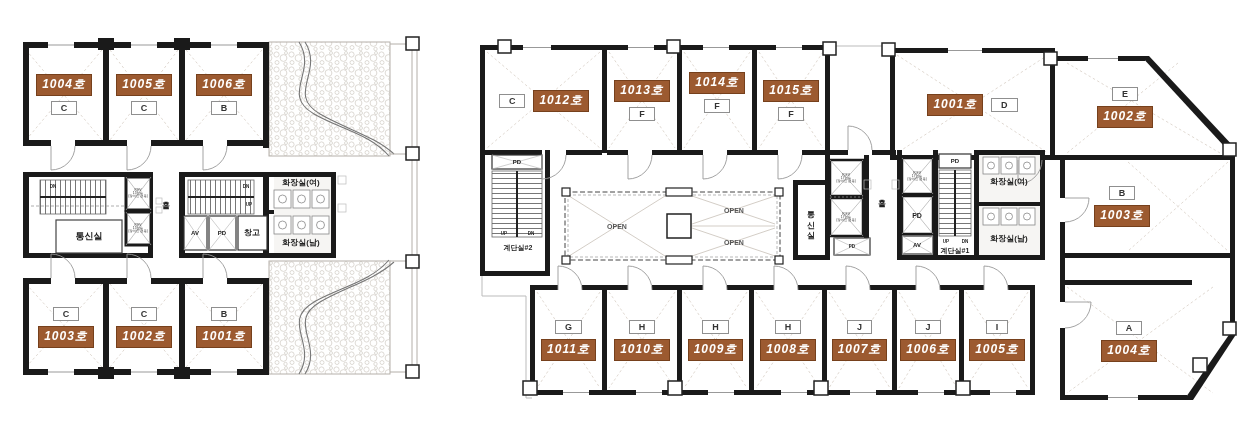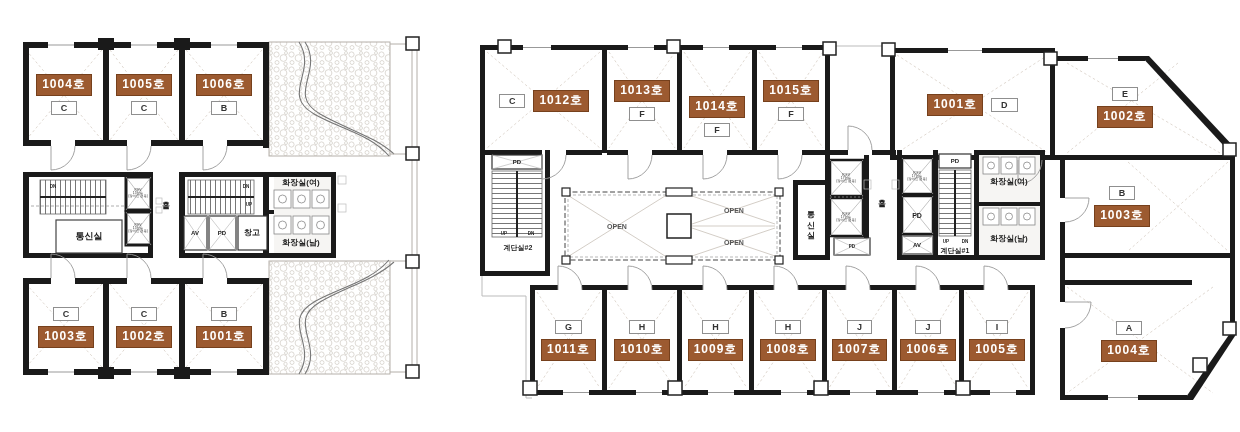--- a/index.html
+++ b/index.html
@@ -3,21 +3,21 @@
 <meta charset="utf-8">
 <style>
   html,body{margin:0;padding:0;background:#fff;}
   .canvas{position:relative;width:1240px;height:432px;background:#fff;overflow:hidden;
           font-family:"Liberation Sans",sans-serif;}
   .plan{position:absolute;}
   .plan svg{position:absolute;left:0;top:0;}
   .room{position:absolute;display:flex;flex-direction:column;align-items:center;justify-content:center;gap:5px;}
   .room.h{flex-direction:row;gap:8px;}
   .badge{display:inline-block;background:#9c5a30;border:1px solid #76401c;color:#fff;
-         font-size:12px;font-weight:700;padding:1px 5px 2px;letter-spacing:1px;white-space:nowrap;}
+         font-size:12px;font-weight:700;padding:1px 5px 2px;letter-spacing:1px;white-space:nowrap;font-style:italic;}
   .tbox{display:inline-block;background:#fff;border:1px solid #8f8f8f;color:#333;
         font-size:9px;font-weight:700;padding:0 9px;height:12px;line-height:12px;white-space:nowrap;}
   .lbl{position:absolute;transform:translate(-50%,-50%);font-weight:700;color:#222;
        white-space:nowrap;line-height:1;}
   .f6{font-size:6px;}
   .f7{font-size:7px;}
   .f8{font-size:8px;}
   .f9{font-size:9px;}
   .s5{font-size:6px;transform:translate(-50%,-50%) scale(.75);}
   .tiny{font-size:6px;line-height:5px;transform:translate(-50%,-50%) scale(.55);
@@ -499,21 +499,21 @@
     </svg>
 
     <div class="room h" style="left:9px;top:16px;width:114px;height:97px">
       <span class="tbox">C</span>
       <span class="badge">1012호</span>
     </div>
     <div class="room" style="left:131px;top:16px;width:66px;height:97px">
       <span class="badge">1013호</span>
       <span class="tbox">F</span>
     </div>
-    <div class="room" style="left:206px;top:32px;width:66px;height:97px">
+    <div class="room" style="left:206px;top:8px;width:66px;height:97px">
       <span class="badge">1014호</span>
       <span class="tbox">F</span>
     </div>
     <div class="room" style="left:281px;top:16px;width:64px;height:97px">
       <span class="badge">1015호</span>
       <span class="tbox">F</span>
     </div>
     <div class="room h" style="left:419px;top:19px;width:151px;height:99px">
       <span class="badge">1001호</span>
       <span class="tbox">D</span>

